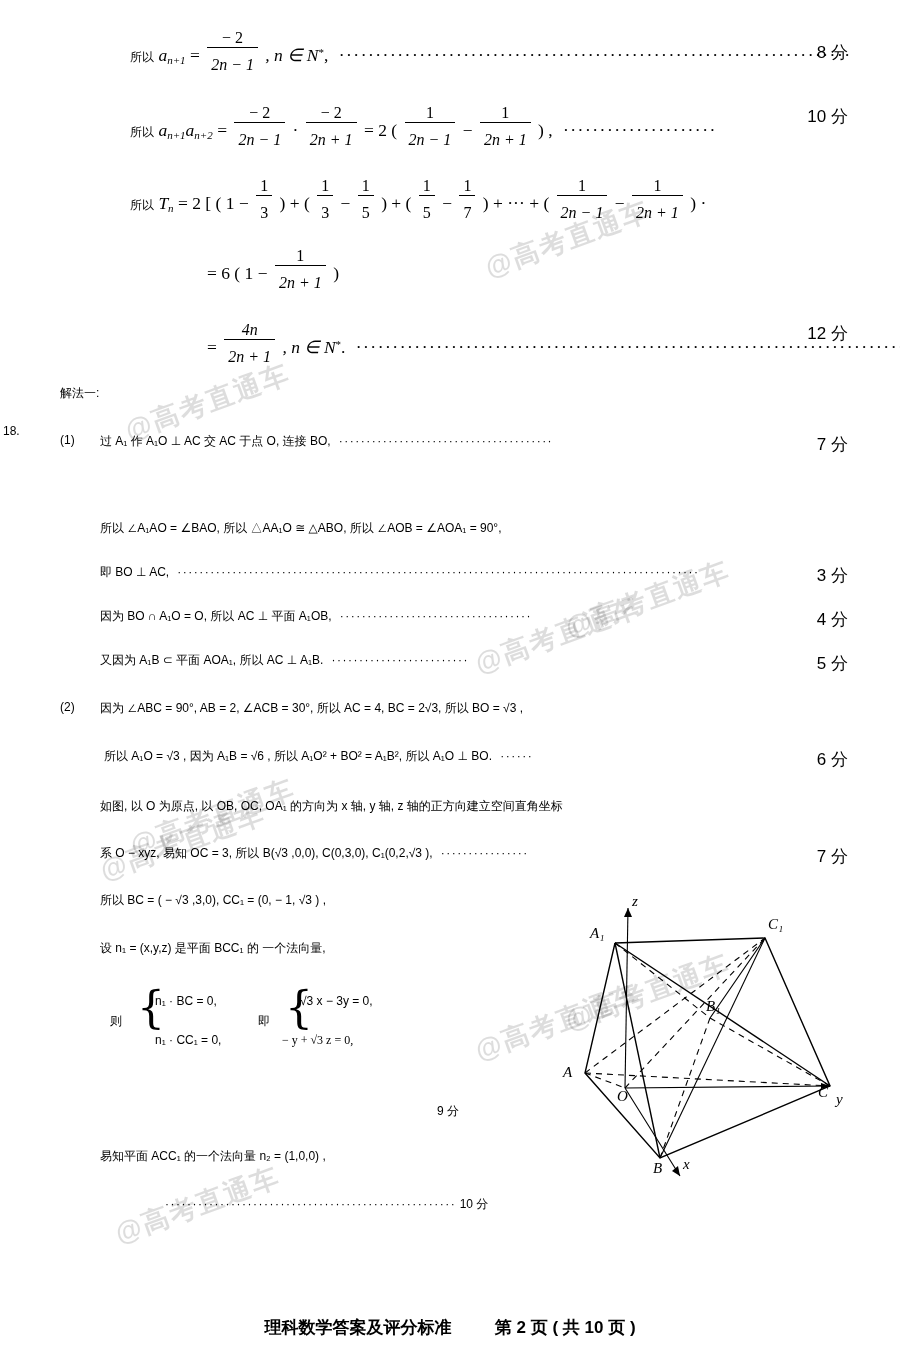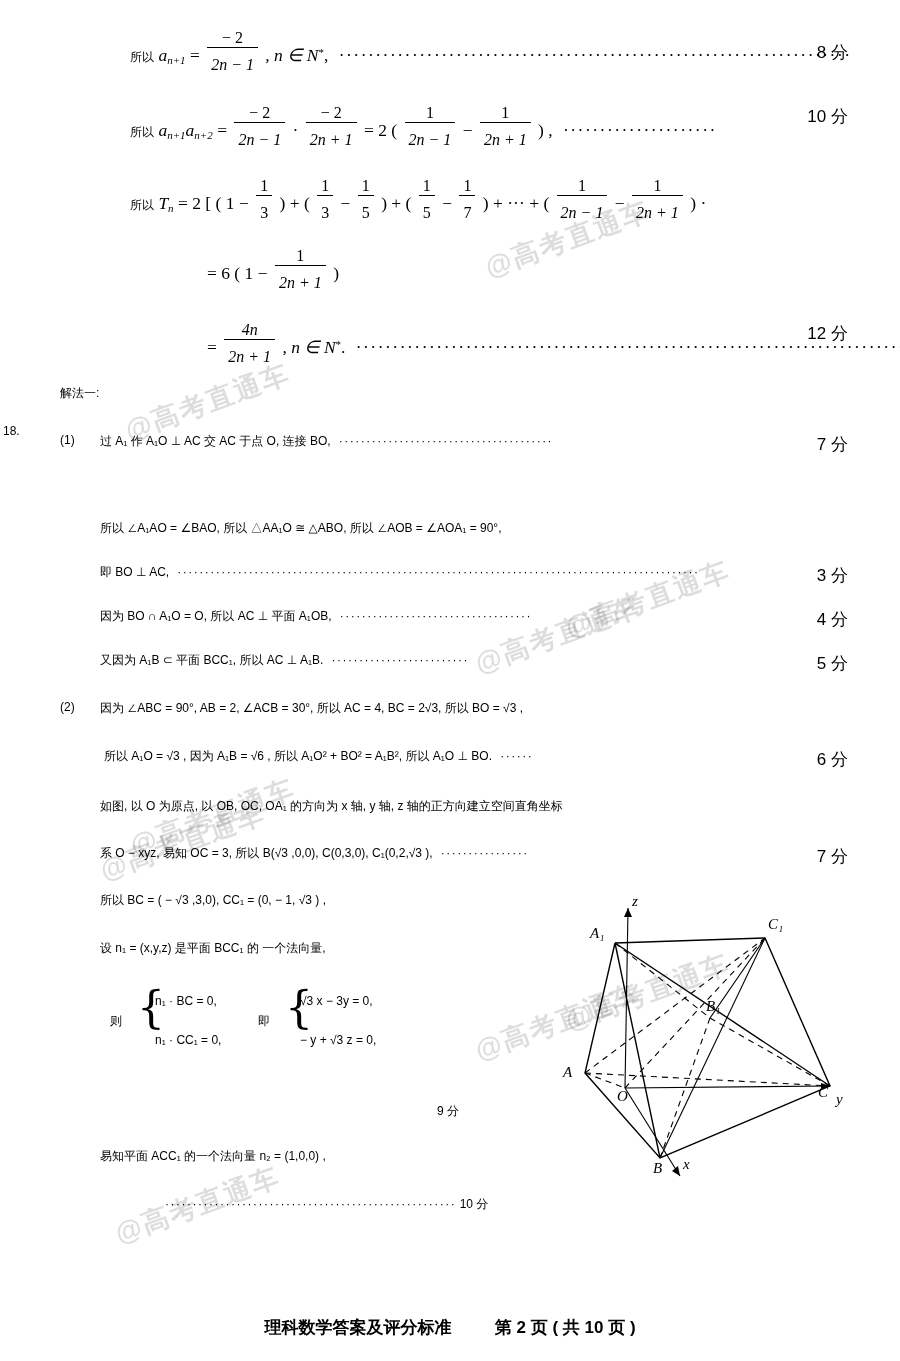--- a/index.html
+++ b/index.html
@@ -140,21 +140,21 @@
   </div>
   <div class="score" style="top:564px;">3 分</div>
 
   <div class="line cn" style="left:100px;top:608px;">
     <span>因为 BO ∩ A₁O = O, 所以 AC ⊥ 平面 A₁OB,</span>
     <span class="dots">&nbsp;···································</span>
   </div>
   <div class="score" style="top:608px;">4 分</div>
 
   <div class="line cn" style="left:100px;top:652px;">
-    <span>又因为 A₁B ⊂ 平面 BCC₁, 所以 AC ⊥ A₁B.</span>
+    <span>又因为 A₁B ⊂ 平面 AOA₁, 所以 AC ⊥ A₁B.</span>
     <span class="dots">&nbsp;·························</span>
   </div>
   <div class="score" style="top:652px;">5 分</div>
 
   <div class="line cn" style="left:60px;top:700px;">(2)</div>
   <div class="line cn" style="left:100px;top:700px;">因为 ∠ABC = 90°, AB = 2, ∠ACB = 30°, 所以 AC = 4, BC = 2√3, 所以 BO = √3 ,</div>
 
   <div class="line cn" style="left:104px;top:748px;">
     <span>所以 A₁O = √3 , 因为 A₁B = √6 , 所以 A₁O² + BO² = A₁B², 所以 A₁O ⊥ BO.</span>
     <span class="dots">&nbsp;······</span>
@@ -179,21 +179,21 @@
     <span class="bigbrace">{</span>
   </div>
   <div class="line cn" style="left:155px;top:994px;">n₁ · BC = 0,</div>
   <div class="line cn" style="left:155px;top:1033px;">n₁ · CC₁ = 0,</div>
 
   <div class="line cn" style="left:258px;top:1013px;">即</div>
   <div style="position:absolute;left:285px;top:990px;">
     <span class="bigbrace">{</span>
   </div>
   <div class="line cn" style="left:300px;top:994px;">√3 x − 3y = 0,</div>
-  <div class="line cn" style="left:300px;top:1033px;">− y + √3 z = 0,</div>
+  <div class="line cn" style="left:282px;top:1033px;font-family:Liberation Serif, serif;">− y + √3 z = 0,</div>
 
   <div class="line cn" style="left:437px;top:1103px;text-align:center;">9 分</div>
 
   <div class="line cn" style="left:100px;top:1148px;">易知平面 ACC₁ 的一个法向量 n₂ = (1,0,0) ,</div>
 
   <div class="line cn" style="left:165px;top:1196px;">
     <span class="dots">·····················································</span>
     <span>10 分</span>
   </div>
 

